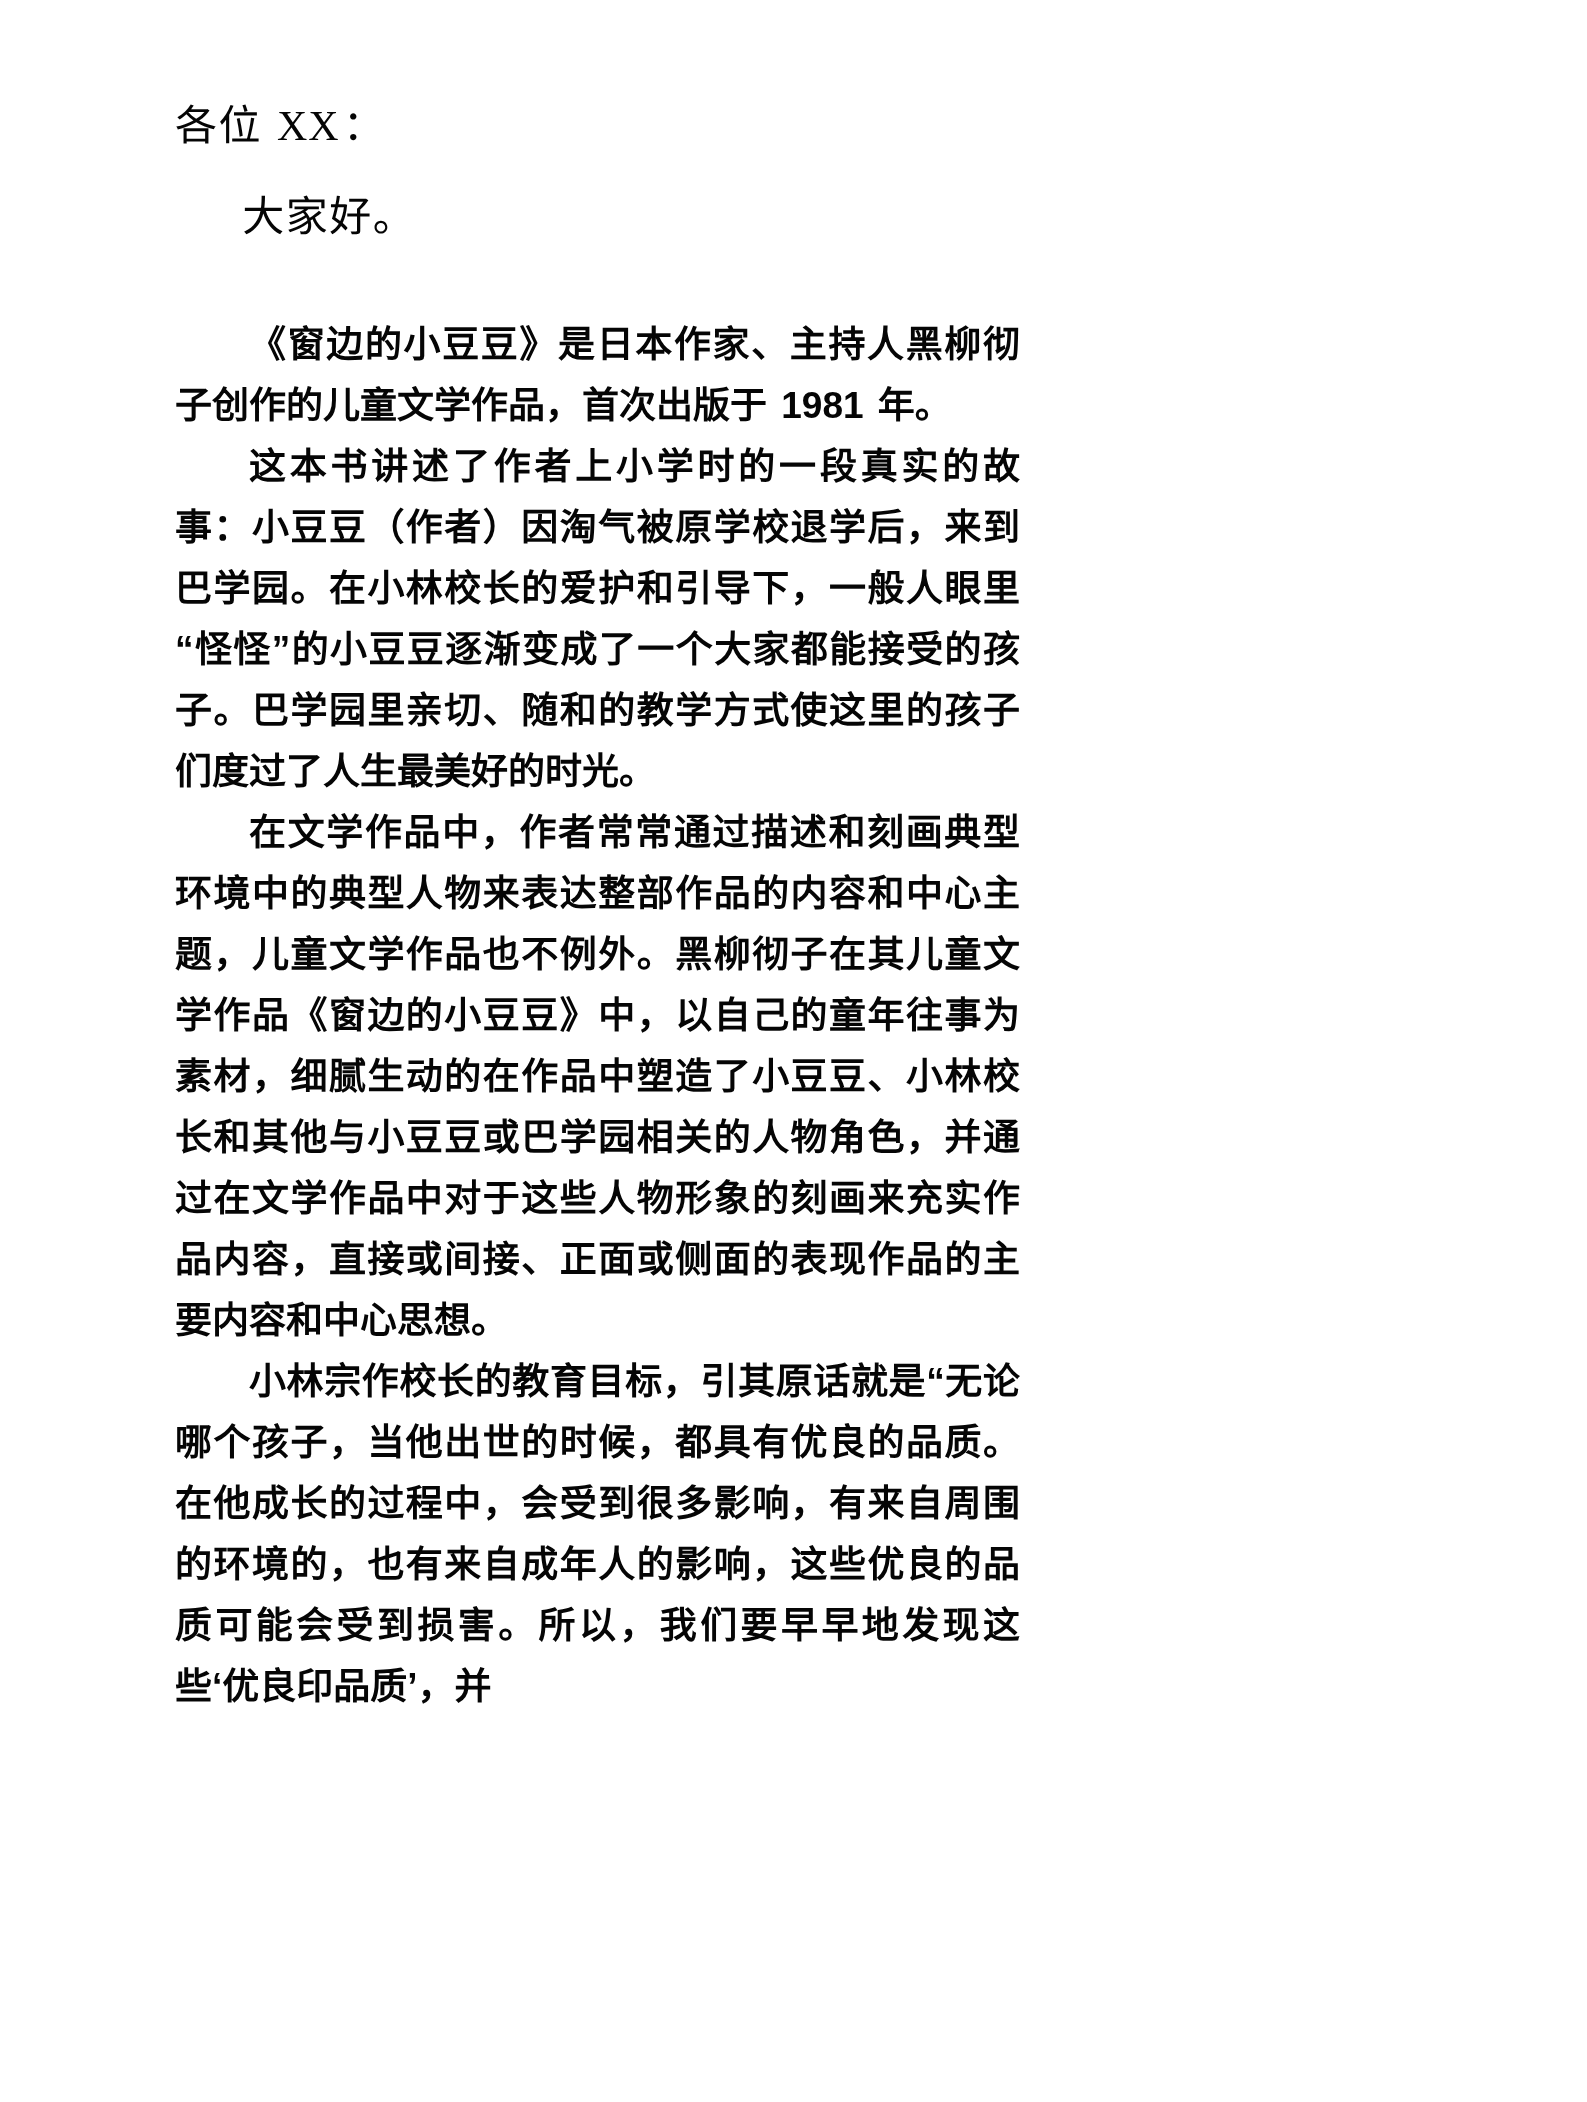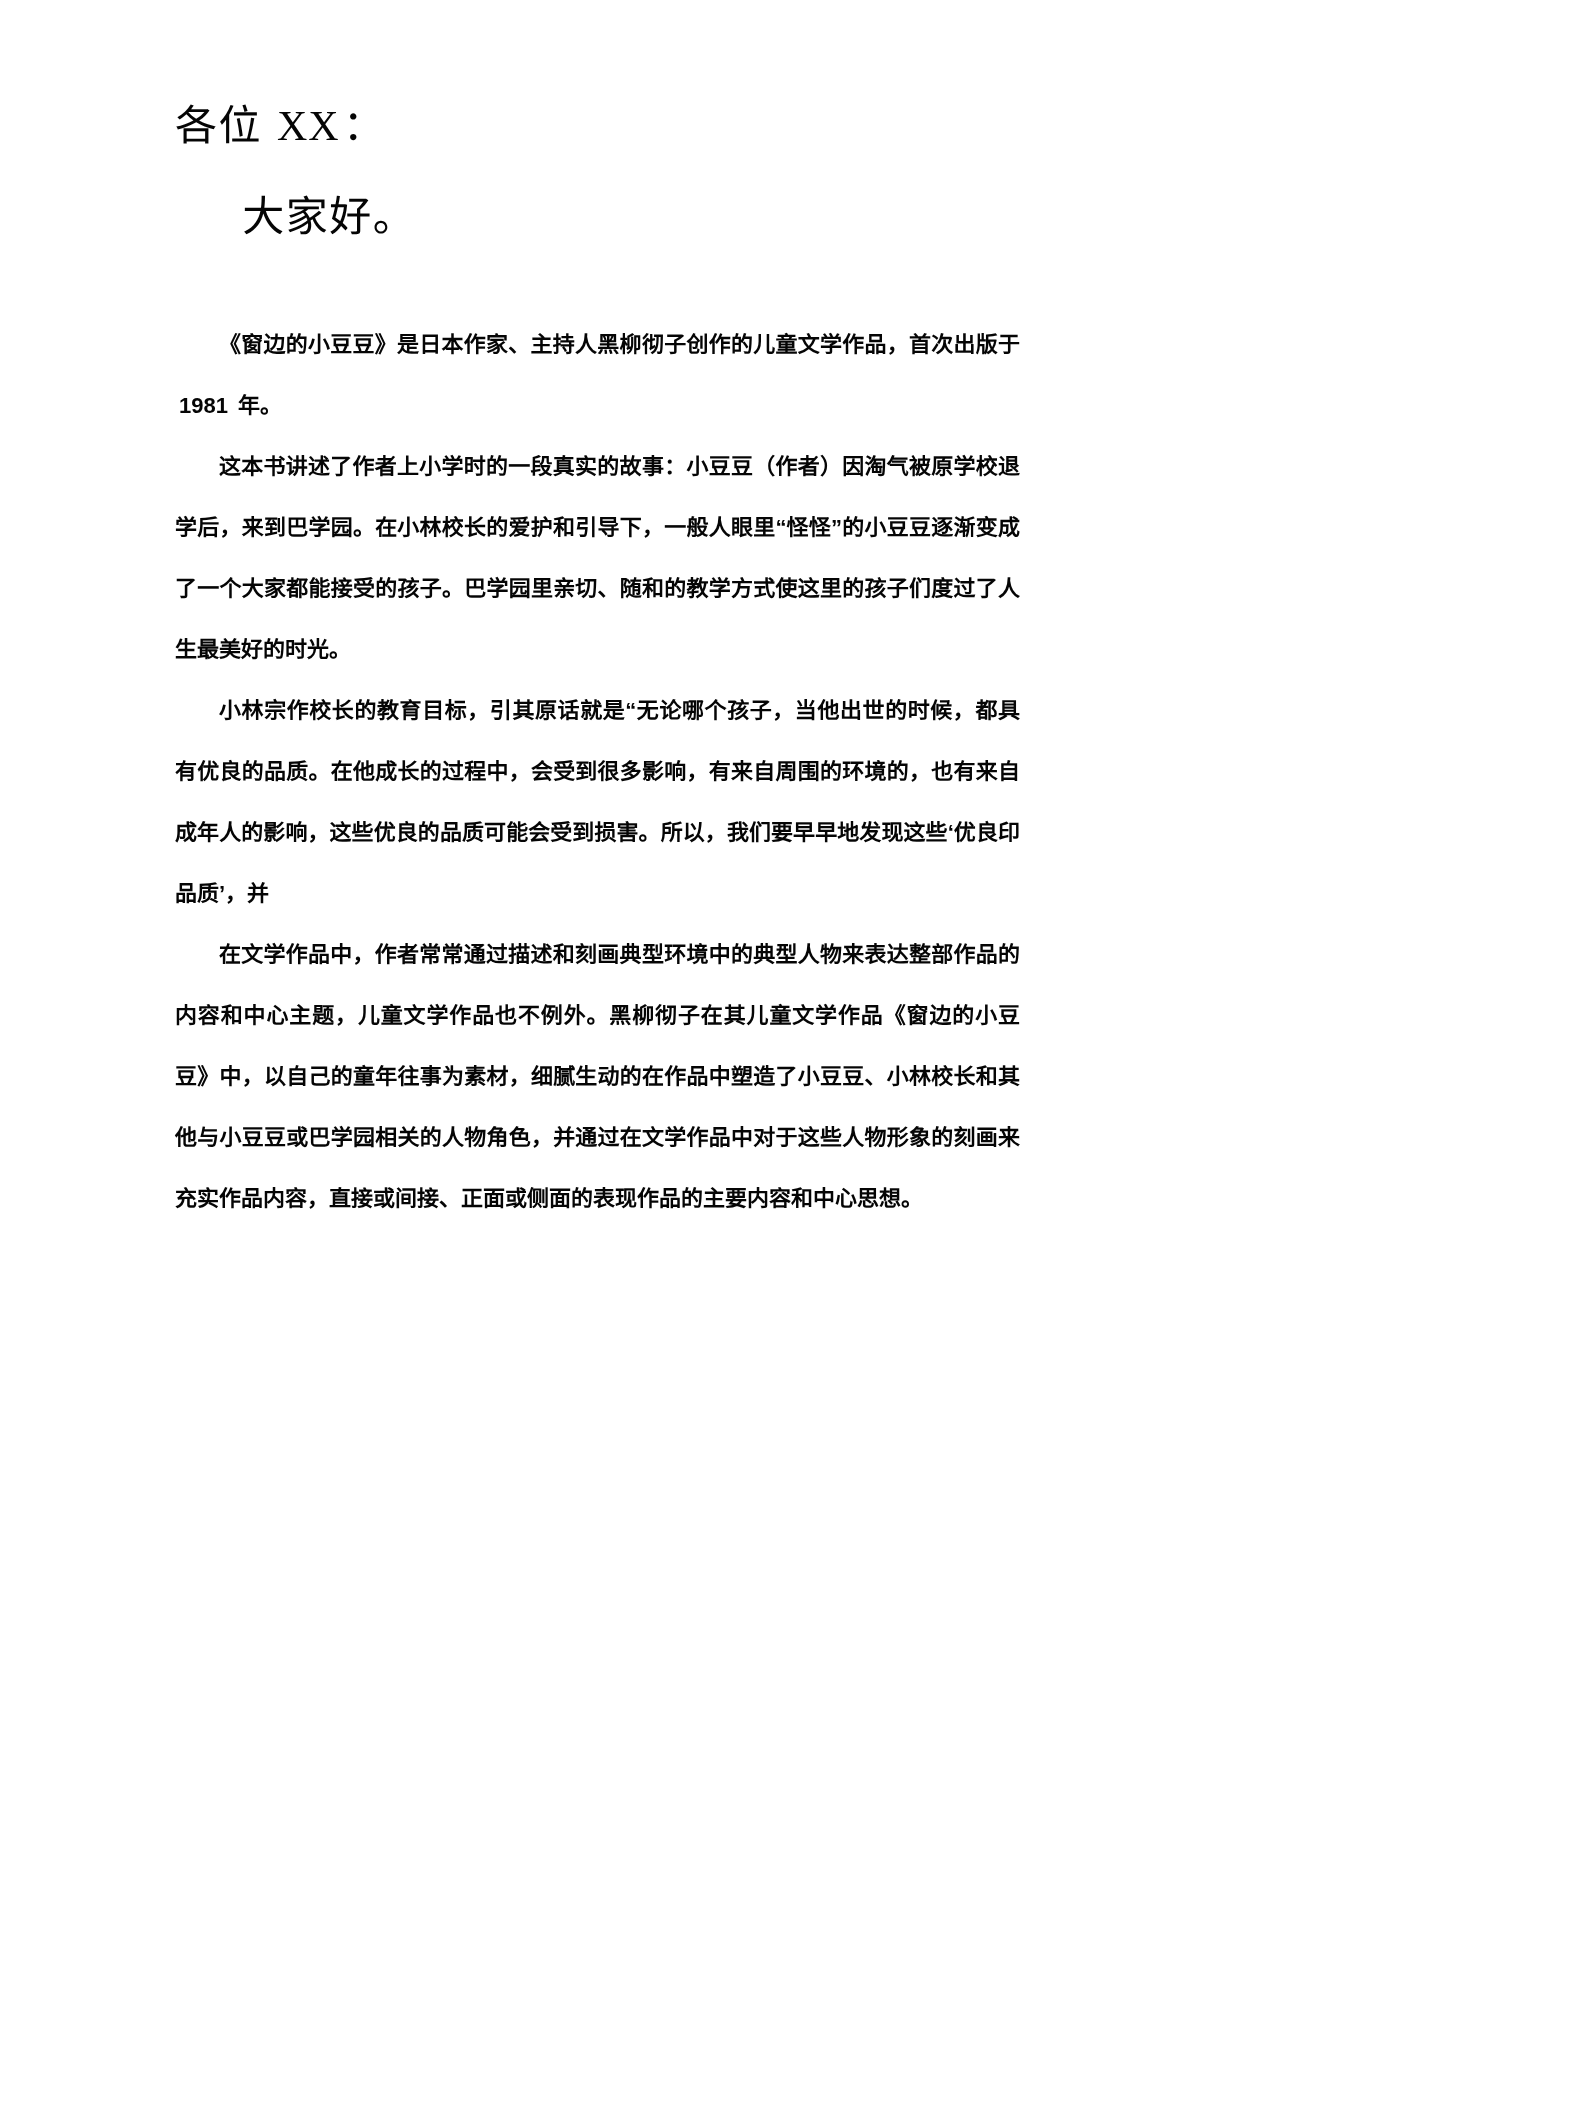--- a/index.html
+++ b/index.html
@@ -55,21 +55,21 @@
     font-family: "Liberation Serif", "DejaVu Serif", serif;
     font-weight: 400;
     font-size: 42px;
     letter-spacing: 1.5px;
   }
 
   
   .para.hei {
     font-family: "Liberation Sans", "DejaVu Sans", sans-serif;
     font-weight: 700;
-    font-size: 22px;
+    font-size: 37px;
     letter-spacing: 0px;
   }
 
   
   .para.flush {
     text-indent: 0;
   }
   
   .para.indent {
     text-indent: 2em;
@@ -115,19 +115,19 @@
 
     <div class="gap-sm"></div>
 
 
     <div class="gap-sm"></div>
 
     <p class="para hei indent">《窗边的小豆豆》是日本作家、主持人黑柳彻子创作的儿童文学作品，首次出版于 <span class="num">1981</span> 年。</p>
 
     <p class="para hei indent">这本书讲述了作者上小学时的一段真实的故事：小豆豆（作者）因淘气被原学校退学后，来到巴学园。在小林校长的爱护和引导下，一般人眼里“怪怪”的小豆豆逐渐变成了一个大家都能接受的孩子。巴学园里亲切、随和的教学方式使这里的孩子们度过了人生最美好的时光。</p>
 
+    <p class="para hei indent">在文学作品中，作者常常通过描述和刻画典型环境中的典型人物来表达整部作品的内容和中心主题，儿童文学作品也不例外。黑柳彻子在其儿童文学作品《窗边的小豆豆》中，以自己的童年往事为素材，细腻生动的在作品中塑造了小豆豆、小林校长和其他与小豆豆或巴学园相关的人物角色，并通过在文学作品中对于这些人物形象的刻画来充实作品内容，直接或间接、正面或侧面的表现作品的主要内容和中心思想。</p>
+
     <p class="para hei indent">小林宗作校长的教育目标，引其原话就是“无论哪个孩子，当他出世的时候，都具有优良的品质。在他成长的过程中，会受到很多影响，有来自周围的环境的，也有来自成年人的影响，这些优良的品质可能会受到损害。所以，我们要早早地发现这些‘优良印品质’，并</p>
-
-    <p class="para hei indent">在文学作品中，作者常常通过描述和刻画典型环境中的典型人物来表达整部作品的内容和中心主题，儿童文学作品也不例外。黑柳彻子在其儿童文学作品《窗边的小豆豆》中，以自己的童年往事为素材，细腻生动的在作品中塑造了小豆豆、小林校长和其他与小豆豆或巴学园相关的人物角色，并通过在文学作品中对于这些人物形象的刻画来充实作品内容，直接或间接、正面或侧面的表现作品的主要内容和中心思想。</p>
 
   </div>
 
 </div>
 
 </body></html>

